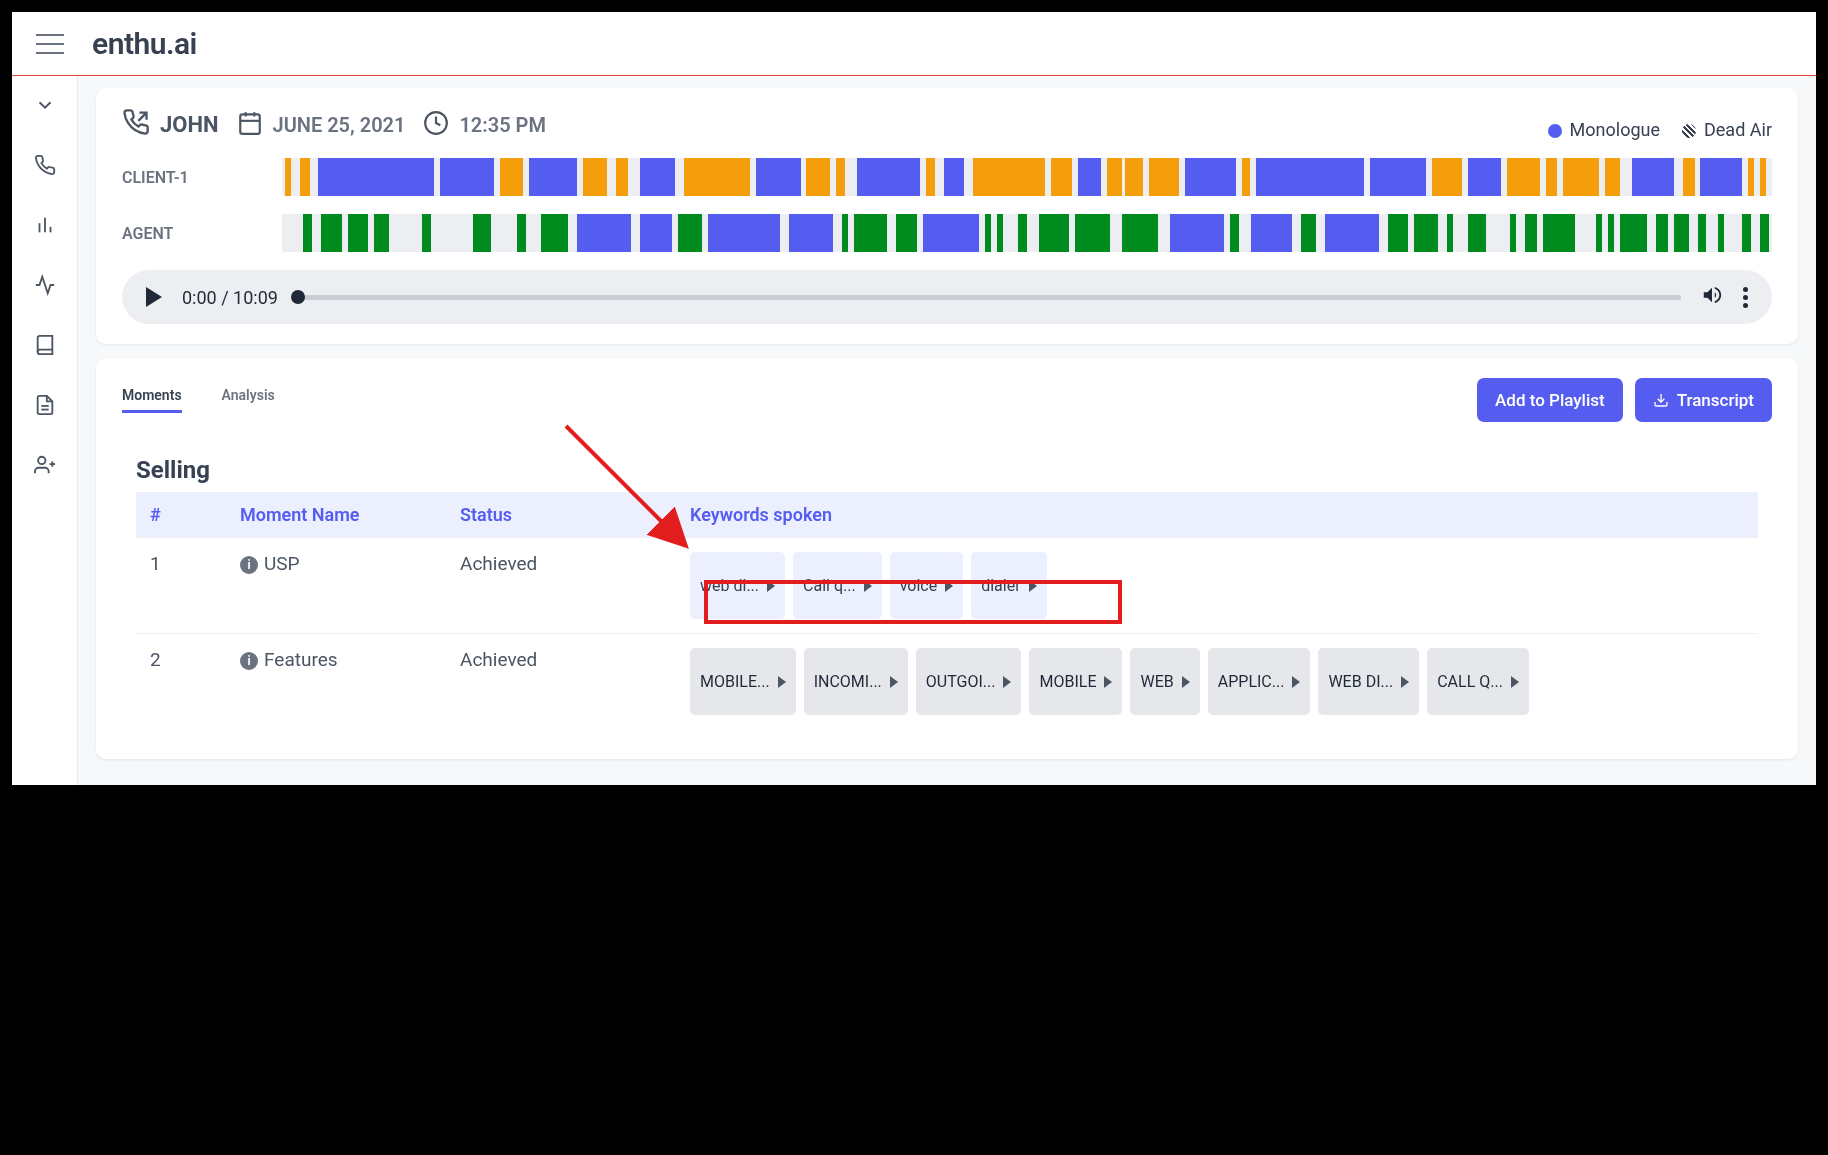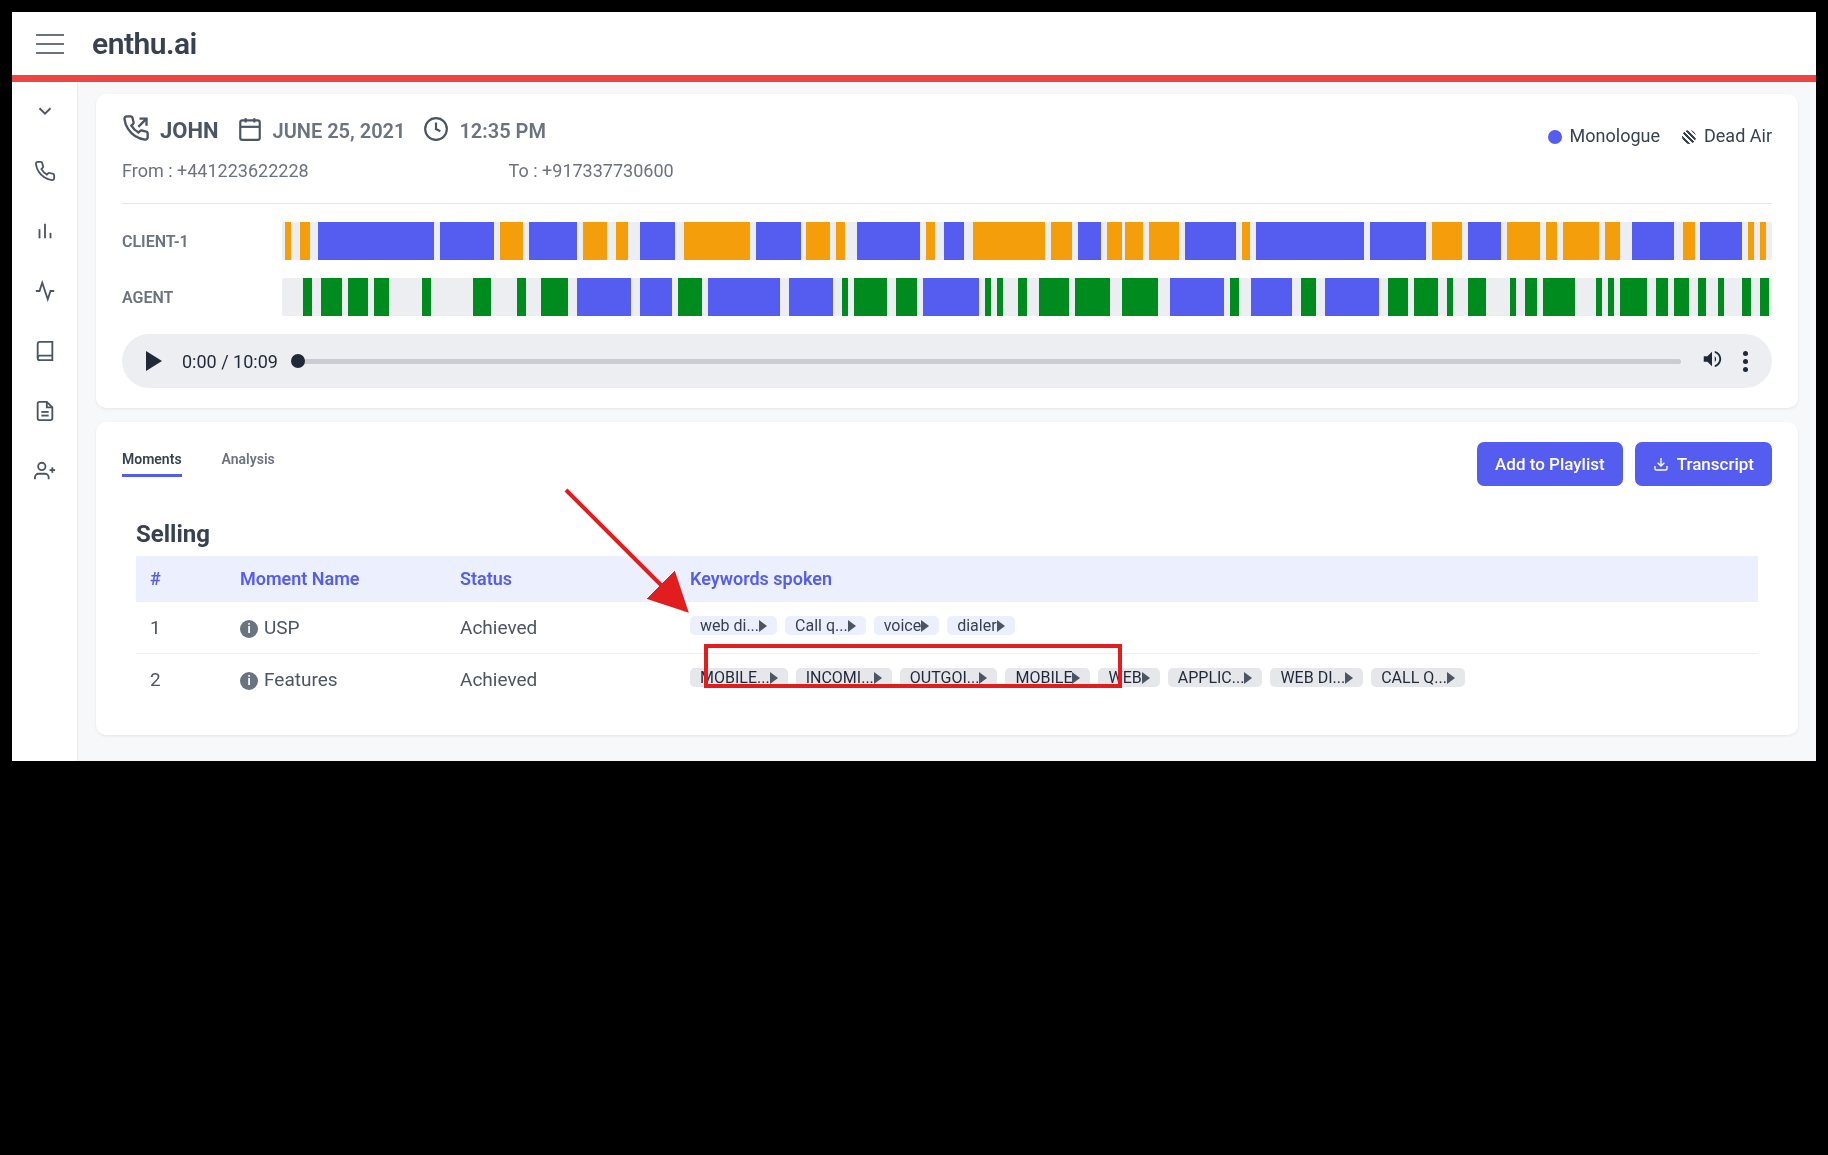--- a/index.html
+++ b/index.html
@@ -1,18 +1,18 @@
 <!DOCTYPE html>
 <html><head>
   <meta charset="utf-8">
   <style>
     * { box-sizing: border-box; margin: 0; padding: 0; font-family: -apple-system, BlinkMacSystemFont, "Segoe UI", Roboto, sans-serif; }
     body { background: #000; padding: 12px; }
     .app { background: #fff; width: 100%; height: 100%; display: flex; flex-direction: column; position: relative; }
-    .topbar { display: flex; align-items: center; padding: 14px 24px; border-bottom: 7px solid #ef4444; }
+    .topbar { display: flex; align-items: center; padding: 14px 24px; border-bottom: 1px solid #ef4444; }
     .hamburger { width: 28px; height: 20px; display: flex; flex-direction: column; justify-content: space-between; margin-right: 28px; cursor: pointer; }
     .hamburger span { height: 2px; background: #6b7280; }
     .logo { font-size: 30px; font-weight: 600; color: #374151; letter-spacing: -0.5px; }
     .body-wrap { display: flex; flex: 1; overflow: hidden; }
     .sidebar { width: 66px; border-right: 1px solid #eaeaea; display: flex; flex-direction: column; align-items: center; padding-top: 18px; gap: 34px; color: #4b5563; }
     .sidebar .nav-item svg { width: 22px; height: 22px; }
     .main { flex: 1; padding: 12px 18px; overflow: auto; background: #f7f8fa; }
     .card { background: #fff; border-radius: 10px; box-shadow: 0 1px 3px rgba(0,0,0,.08); padding: 20px 26px; margin-bottom: 14px; }
     .call-head { display: flex; align-items: flex-end; gap: 18px; color: #4b5563; flex-wrap: wrap; }
     .call-head .group { display: flex; align-items: center; gap: 10px; }
@@ -48,21 +48,21 @@
     .btn { background: #555df0; color: #fff; border: none; font-size: 17px; font-weight: 500; padding: 12px 18px; border-radius: 7px; cursor: pointer; display: inline-flex; align-items: center; gap: 8px; }
     .btn + .btn { margin-left: 12px; }
 
     .selling-block { margin-top: 34px; padding: 0 14px; }
     .selling-title { font-size: 24px; font-weight: 700; color: #374151; margin-bottom: 8px; }
     .table { width: 100%; border-collapse: collapse; }
     .table thead th { background: #eceffd; color: #555df0; font-weight: 600; font-size: 18px; text-align: left; padding: 12px 14px; }
     .table tbody td { padding: 14px; font-size: 19px; color: #4b5563; vertical-align: top; border-top: 1px solid #f0f0f3; }
     .info-icon { display:inline-flex; width:18px; height:18px; border-radius:50%; background:#6b7280; color:#fff; font-size:12px; font-weight:bold; align-items:center; justify-content:center; margin-right:6px; vertical-align:middle;}
     .kw-wrap { display:flex; flex-wrap:wrap; gap:8px; }
-    .kw { background: #e5e7eb; color:#1f2937; border-radius:5px; padding:0 10px; font-size:16px; display:inline-flex; align-items:center; cursor:pointer;}
+    .kw { background: #e5e7eb; color:#1f2937; border-radius:5px; padding:24px 10px; font-size:16px; display:inline-flex; align-items:center; gap:8px; cursor:pointer;}
     .kw.light { background:#eceffd; color:#374151;}
     .kw .tri { width:0; height:0; border-left:8px solid #4b5563; border-top:6px solid transparent; border-bottom:6px solid transparent; }
     .highlight-box-1 { border: 4px solid #e11d1d; padding: 4px 6px; position: absolute; pointer-events: none; }
 
     .annotation { position: absolute; color: #e11d1d; font-size: 26px; font-family: Calibri, sans-serif; display:flex; align-items:flex-start; gap:20px; }
     .arrow-svg { position:absolute; pointer-events:none; }
     .rel-wrap { position: relative; }
 
     .col-num { width: 90px; }
     .col-name { width: 220px; }
@@ -140,24 +140,20 @@
                   <circle cx="12" cy="12" r="10"></circle>
                   <polyline points="12 6 12 12 16 14"></polyline>
                 </svg></span>
             <span class="meta-text">12:35 PM</span>
           </div>
           <div class="spacer"></div>
           <div class="legend">
             <span><span class="dot" style="background:#555df0"></span><span>Monologue</span></span>
             <span><span class="hatch"></span><span>Dead Air</span></span>
           </div>
-        </div>
-        <div class="from-to">
-          <span><span>From :</span> <span>+441223622228</span></span>
-          <span><span>To :</span> <span>+917337730600</span></span>
         </div>
 
         <div class="tracks">
           <div class="track-row">
             <div class="track-label">CLIENT-1</div>
             <div class="track" id="track1">
                 <div class="seg orange" style="left: 0.2%; width: 0.4%;"></div>
                 <div class="seg orange" style="left: 1.2%; width: 0.7%;"></div>
                 <div class="seg blue" style="left: 2.4%; width: 7.8%;"></div>
                 <div class="seg blue" style="left: 10.6%; width: 3.6%;"></div>

